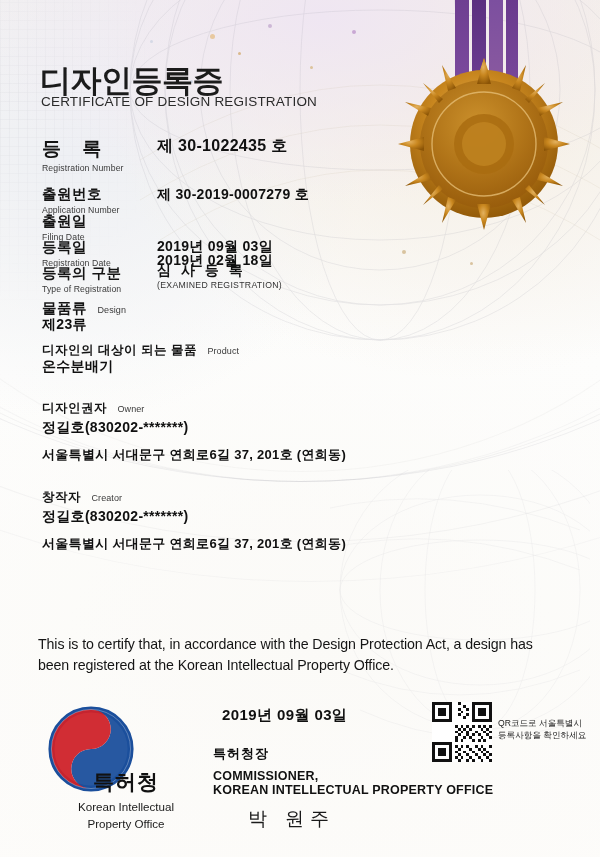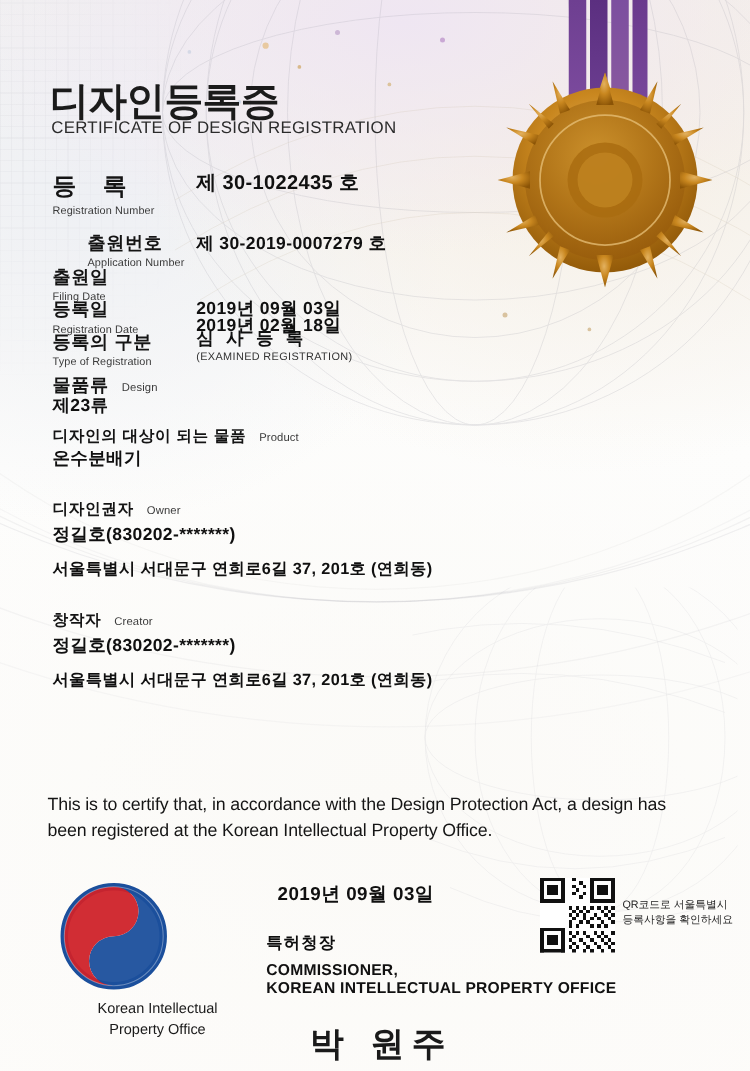--- a/index.html
+++ b/index.html
@@ -161,21 +161,21 @@
   .val.sub {
     font-size: 8.7px;
     font-weight: normal;
     color: #333;
   }
 
   .reg-label { left: 42px; top: 136px; }
   .reg-label .lbl-ko { font-size: 19px; letter-spacing: 8px; }
   .reg-value { left: 157px; top: 136px; font-size: 17px; }
 
-  .appno-label { left: 42px; top: 185px; margin-left: 28px; }
+  .appno-label { left: 42px; top: 185px; }
   .appno-value { left: 157px; top: 186px; }
   .filing-label { left: 42px; top: 212px; }
   .filing-value { left: 157px; top: 212px; margin-top: 40px; }
   .regdate-label { left: 42px; top: 238px; }
   .regdate-value { left: 157px; top: 238px; }
   .regtype-label { left: 42px; top: 264px; }
   .regtype-value { left: 157px; top: 262px; letter-spacing: 3px; }
   .regtype-value-en { left: 157px; top: 280px; }
 
   .class-row { left: 42px; top: 299px; }
@@ -274,26 +274,25 @@
     top: 783px;
     font-size: 12.5px;
     font-weight: bold;
     color: #111;
     letter-spacing: 0.2px;
   }
   .signature {
     position: absolute;
     left: 248px;
     top: 806px;
-    font-size: 27px;
-    font-weight: bold;
+    font-size: 19px;
+    font-weight: normal;
     color: #1a1a1a;
     letter-spacing: 6px;
     font-family: "DejaVu Sans", sans-serif;
-    margin-top: 11px;
   }
 
   
   .kipo-logo {
     position: absolute;
     left: 48px;
     top: 706px;
     width: 86px;
     height: 86px;
   }
@@ -601,19 +600,20 @@
     <div class="commissioner-en1">COMMISSIONER,</div>
     <div class="commissioner-en2">KOREAN INTELLECTUAL PROPERTY OFFICE</div>
     <div class="signature">박 원주</div>
 
     <svg class="kipo-logo" viewBox="0 0 100 100">
       <circle cx="50" cy="50" r="46" fill="none" stroke="#1b4f9c" stroke-width="7"></circle>
       <path d="M50 4 A46 46 0 0 1 50 96 A23 23 0 0 1 50 50 A23 23 0 0 0 50 4 Z" fill="#1b4f9c" opacity="0.95"></path>
       <path d="M50 96 A46 46 0 0 1 50 4 A23 23 0 0 1 50 50 A23 23 0 0 0 50 96 Z" fill="#cf2229" opacity="0.95"></path>
       <circle cx="50" cy="50" r="46" fill="none" stroke="#ffffff" stroke-width="1" opacity="0.35"></circle>
     </svg>
+    <div class="kipo-ko">특허청</div>
     <div class="kipo-en">
       <div>Korean Intellectual</div>
       <div>Property Office</div>
     </div>
 
   </div>
 </div>
 
 </body></html>

